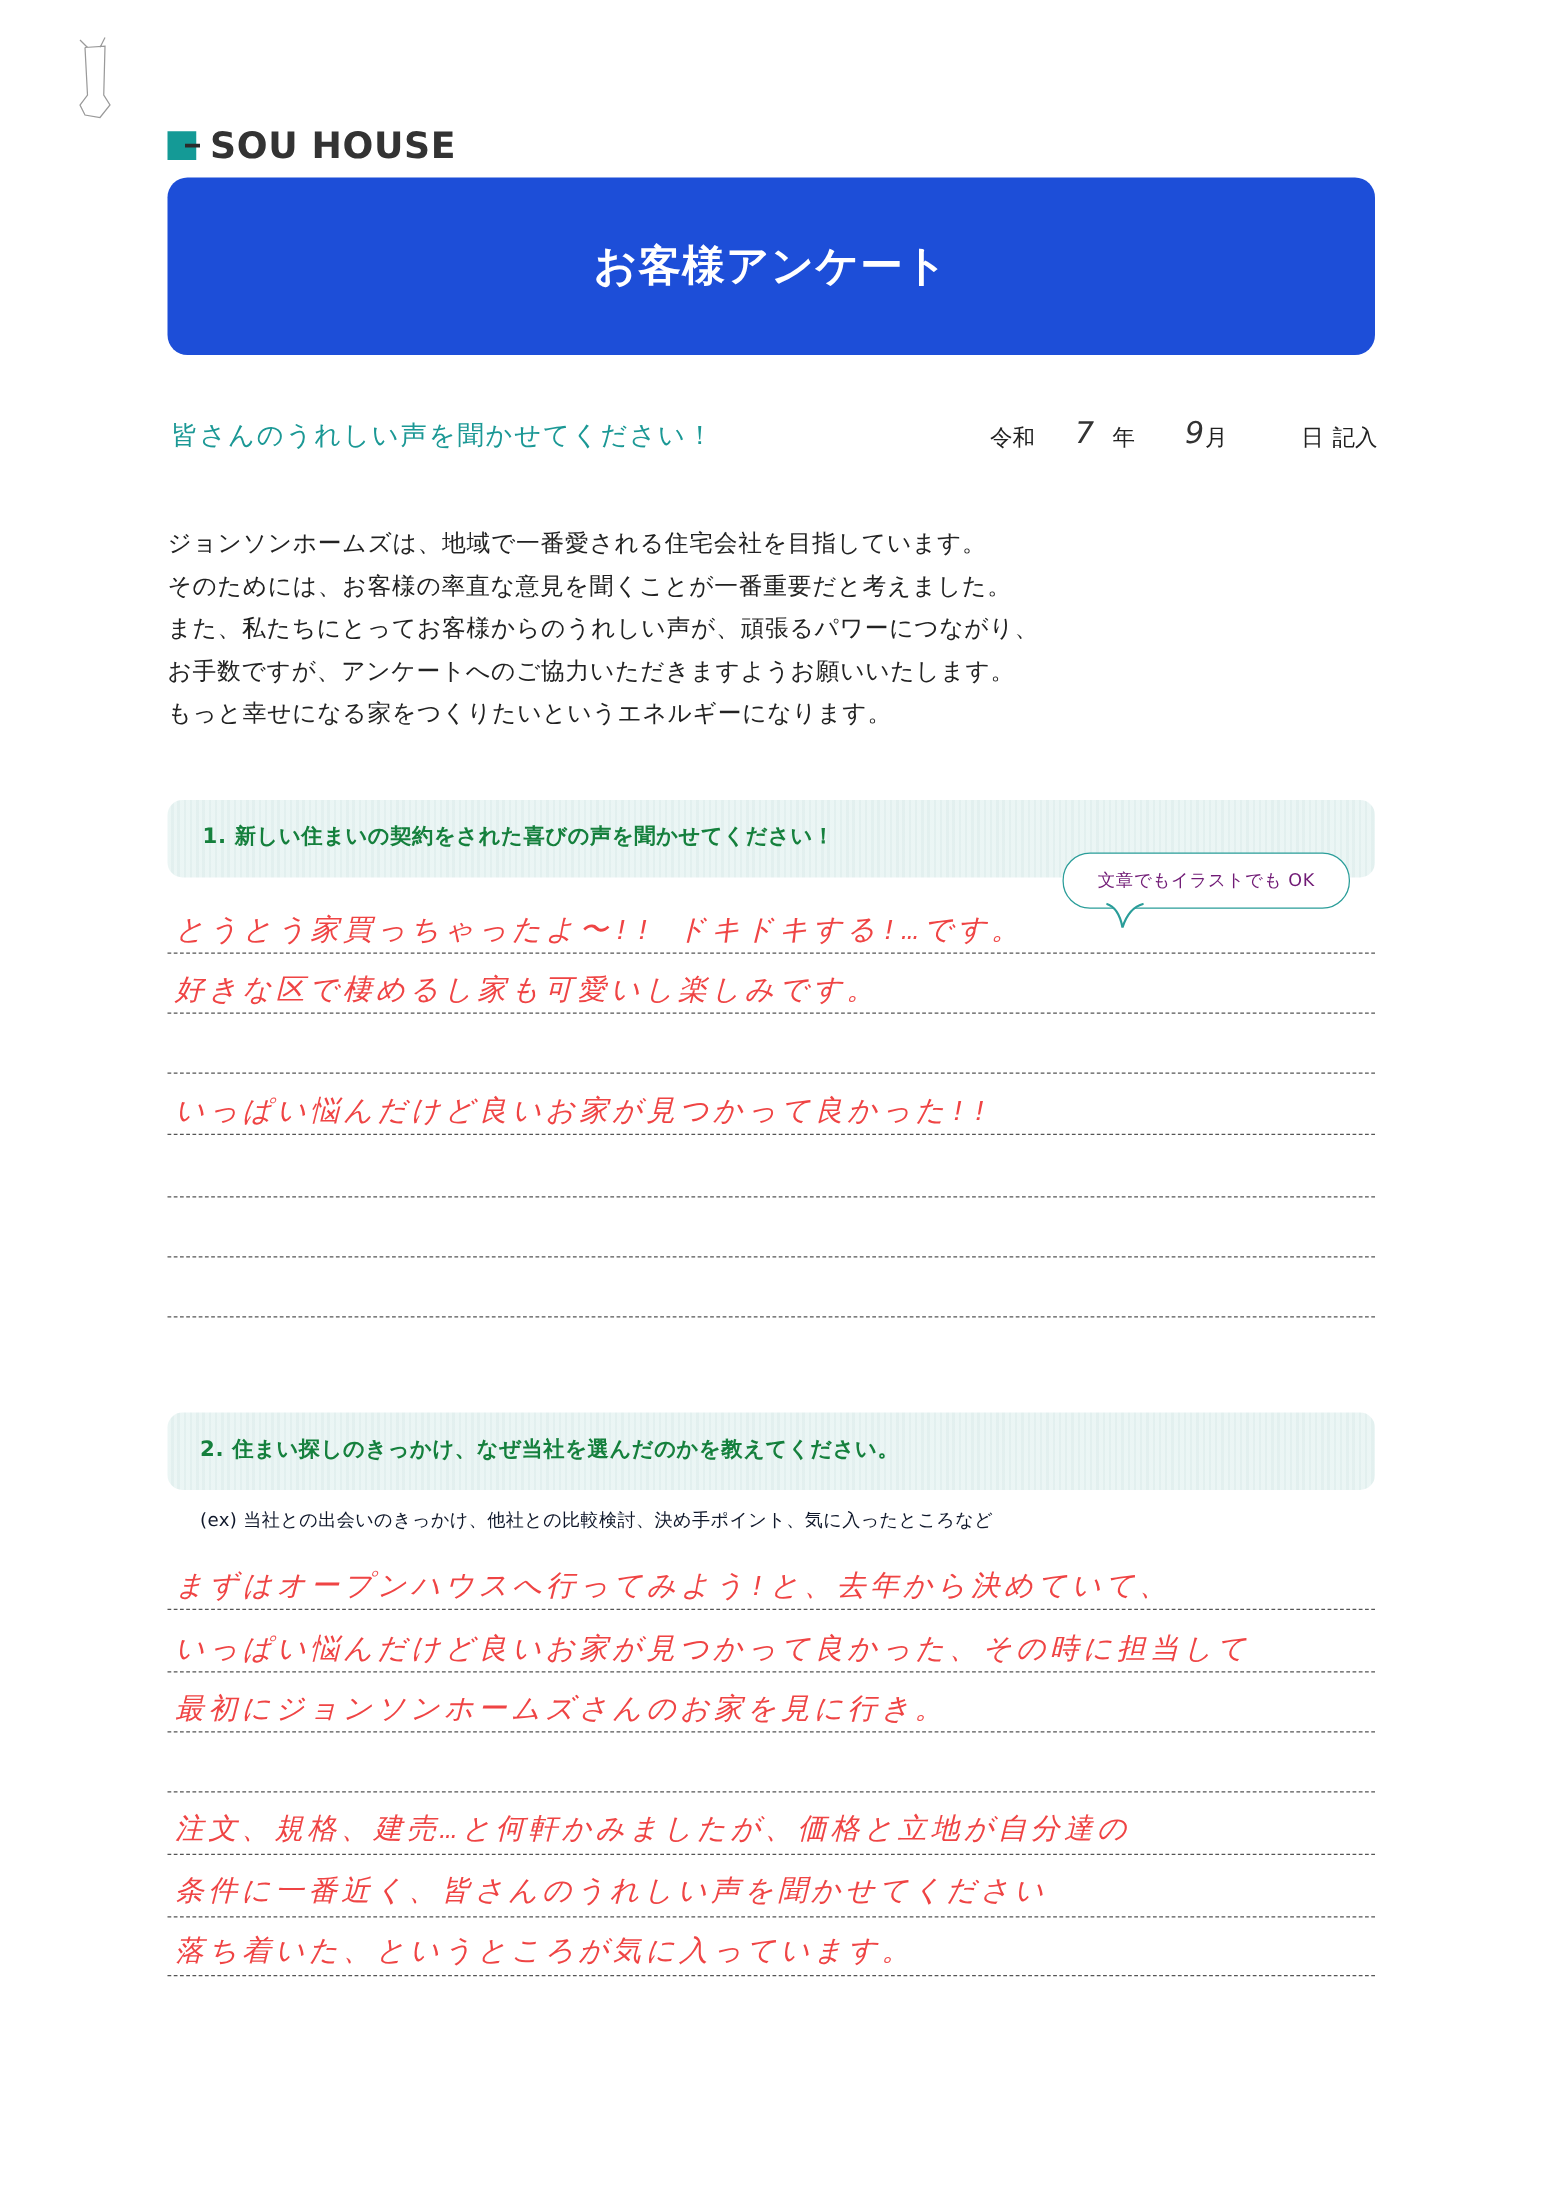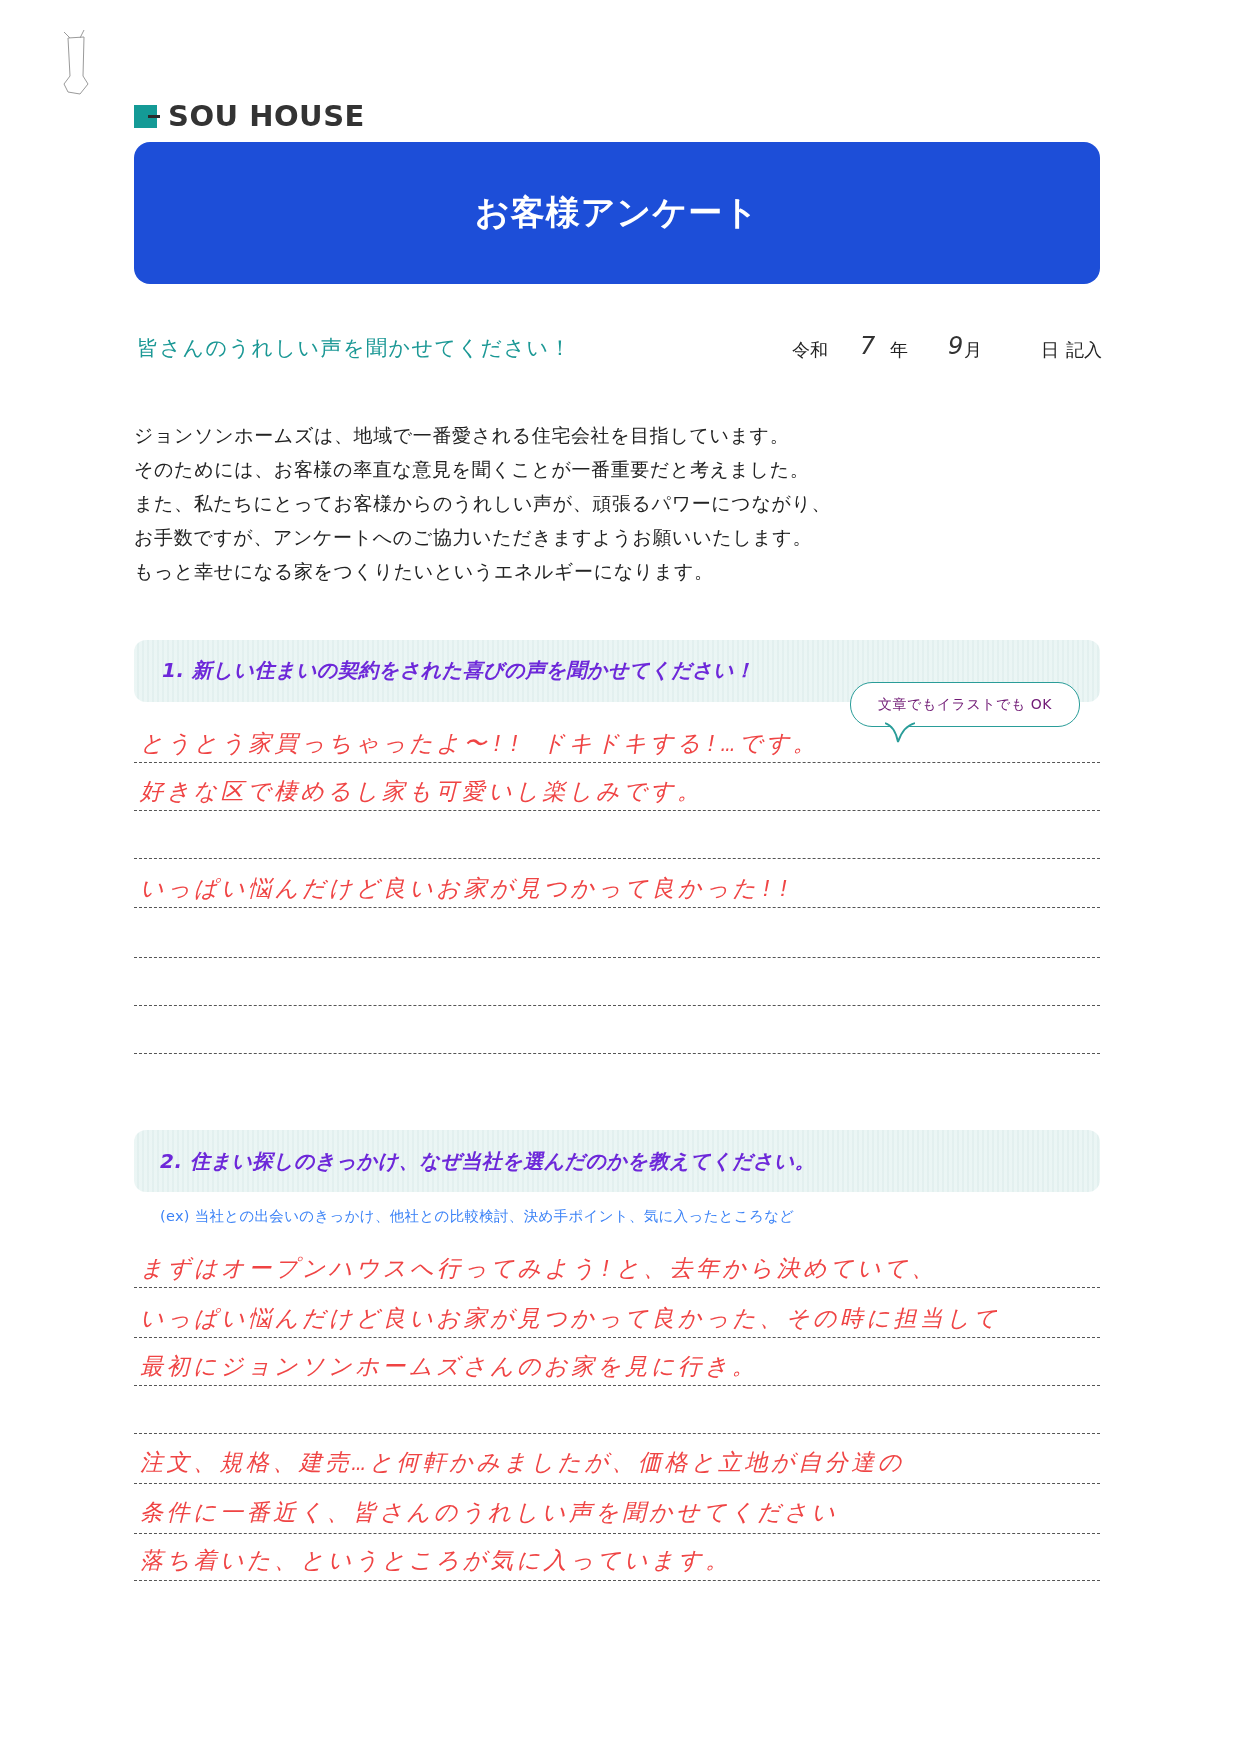--- a/index.html
+++ b/index.html
@@ -15,29 +15,29 @@
             border-radius:16px; display:flex; align-items:center; justify-content:center; }
   .banner-title { color:#ffffff; font-size:34px; font-weight:bold; letter-spacing:1px; }
   .tagline { left:137px; top:334px; color:#1b9895; font-size:21px; letter-spacing:1.5px; }
   .date-row { top:338px; font-size:18px; color:#222; }
   .date-hand { top:332px; font-size:24px; color:#333; font-style:italic; }
   .intro { left:134px; top:418px; width:760px; font-size:19px; line-height:34px; color:#222; letter-spacing:0.6px; }
   .intro div { white-space:nowrap; }
   .qband { left:134px; width:966px; height:62px; border-radius:12px;
            background: repeating-linear-gradient(90deg, #eaf5f4 0 3px, #e1efee 3px 5px);
            opacity:0.95; }
-  .qtitle { font-size:20px; font-weight:bold; color:#6d28d9; letter-spacing:0.5px;font-style:italic; }
+  .qtitle { font-size:17px; font-weight:bold; color:#15803d; letter-spacing:0.5px; }
   .dash { left:134px; width:966px; height:0; border-top:1.5px dashed #555; }
   .answer { left:140px; font-size:23px; color:#ef4444; letter-spacing:3.5px; white-space:nowrap;
             font-family:Liberation Mono, monospace; font-style:italic; }
   .bubble { left:850px; top:682px; width:228px; height:43px; border:1.8px solid #2a9d99;
             border-radius:22px; background:#fff; display:flex; align-items:center; justify-content:center; }
   .bubble-text { color:#701a75; font-size:14px; letter-spacing:0.5px; }
   .bubble-tail { left:885px; top:722px; width:30px; height:22px; }
-  .example { left:160px; top:1207px; color:#3b82f6; font-size:14.5px; letter-spacing:0.3px; }
+  .example { left:160px; top:1207px; color:#0f172a; font-size:14.5px; letter-spacing:0.3px; }
 </style>
 </head>
 <body>
 
 <svg class="abs corner-mark" viewBox="0 0 34 70">
   <path d="M6 6 L12 12 M26 4 L22 12 M10 12 L26 11 L25 50 L30 58 L22 68 L10 66 L6 58 L12 50 L10 12" fill="none" stroke="#9a9a9a" stroke-width="1"></path>
 </svg>
 
 <div class="abs logo-square"></div>
 <div class="abs logo-dash"></div>

